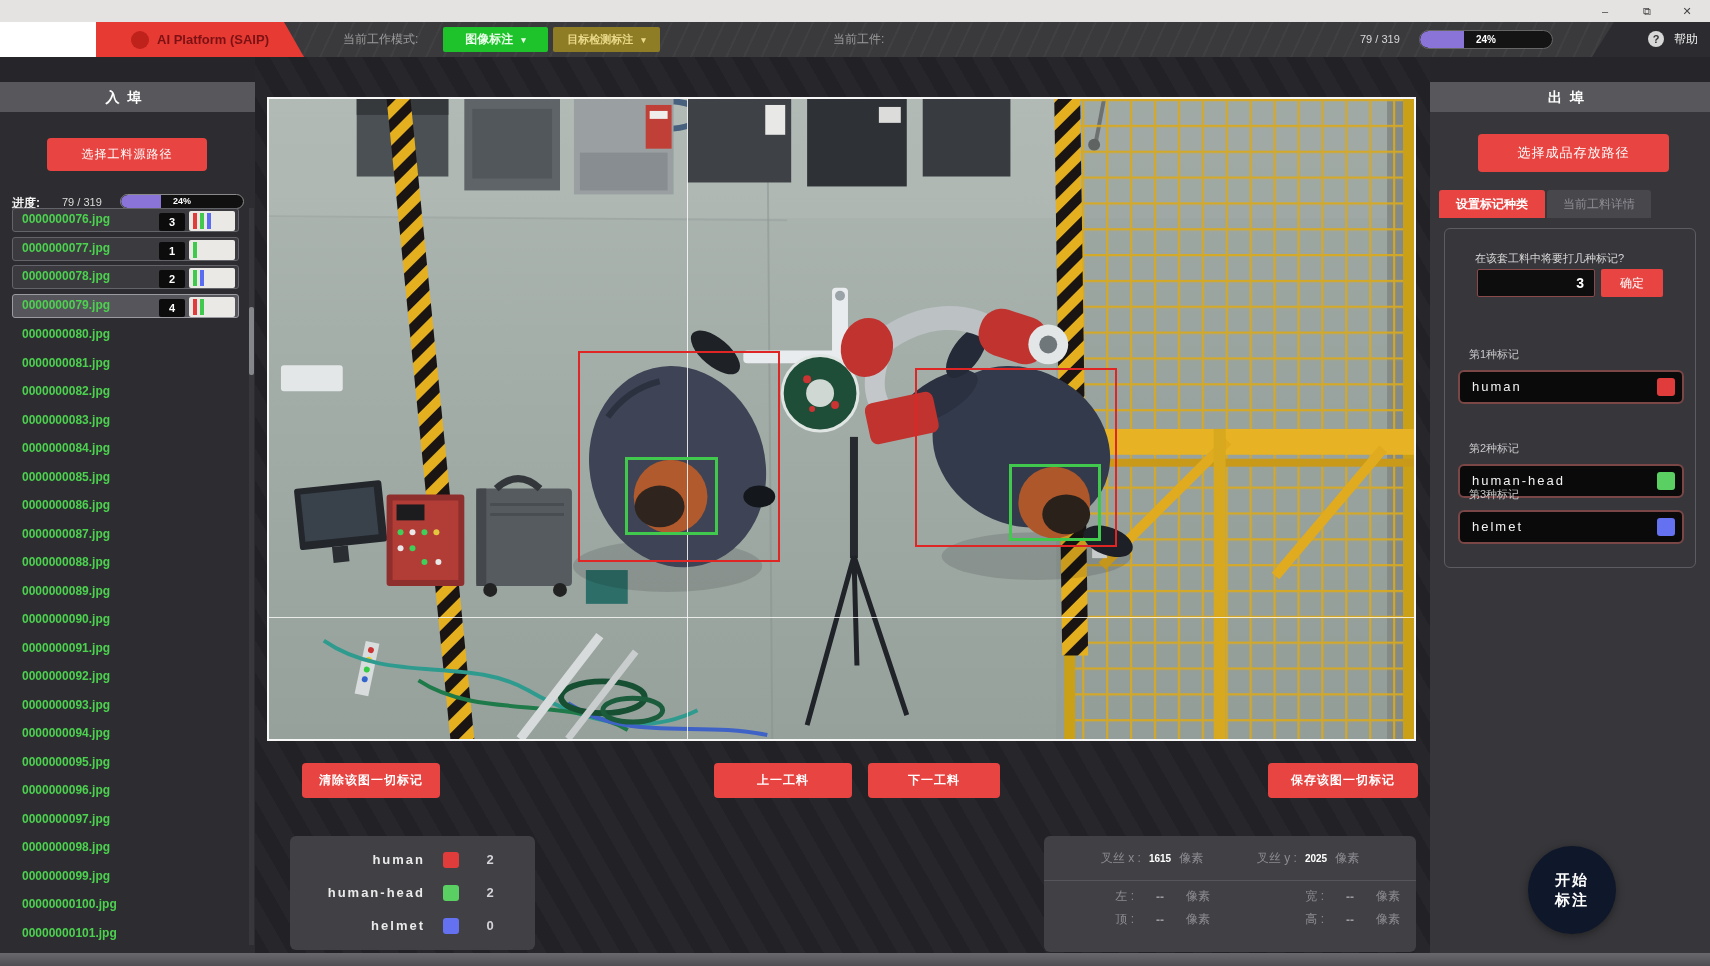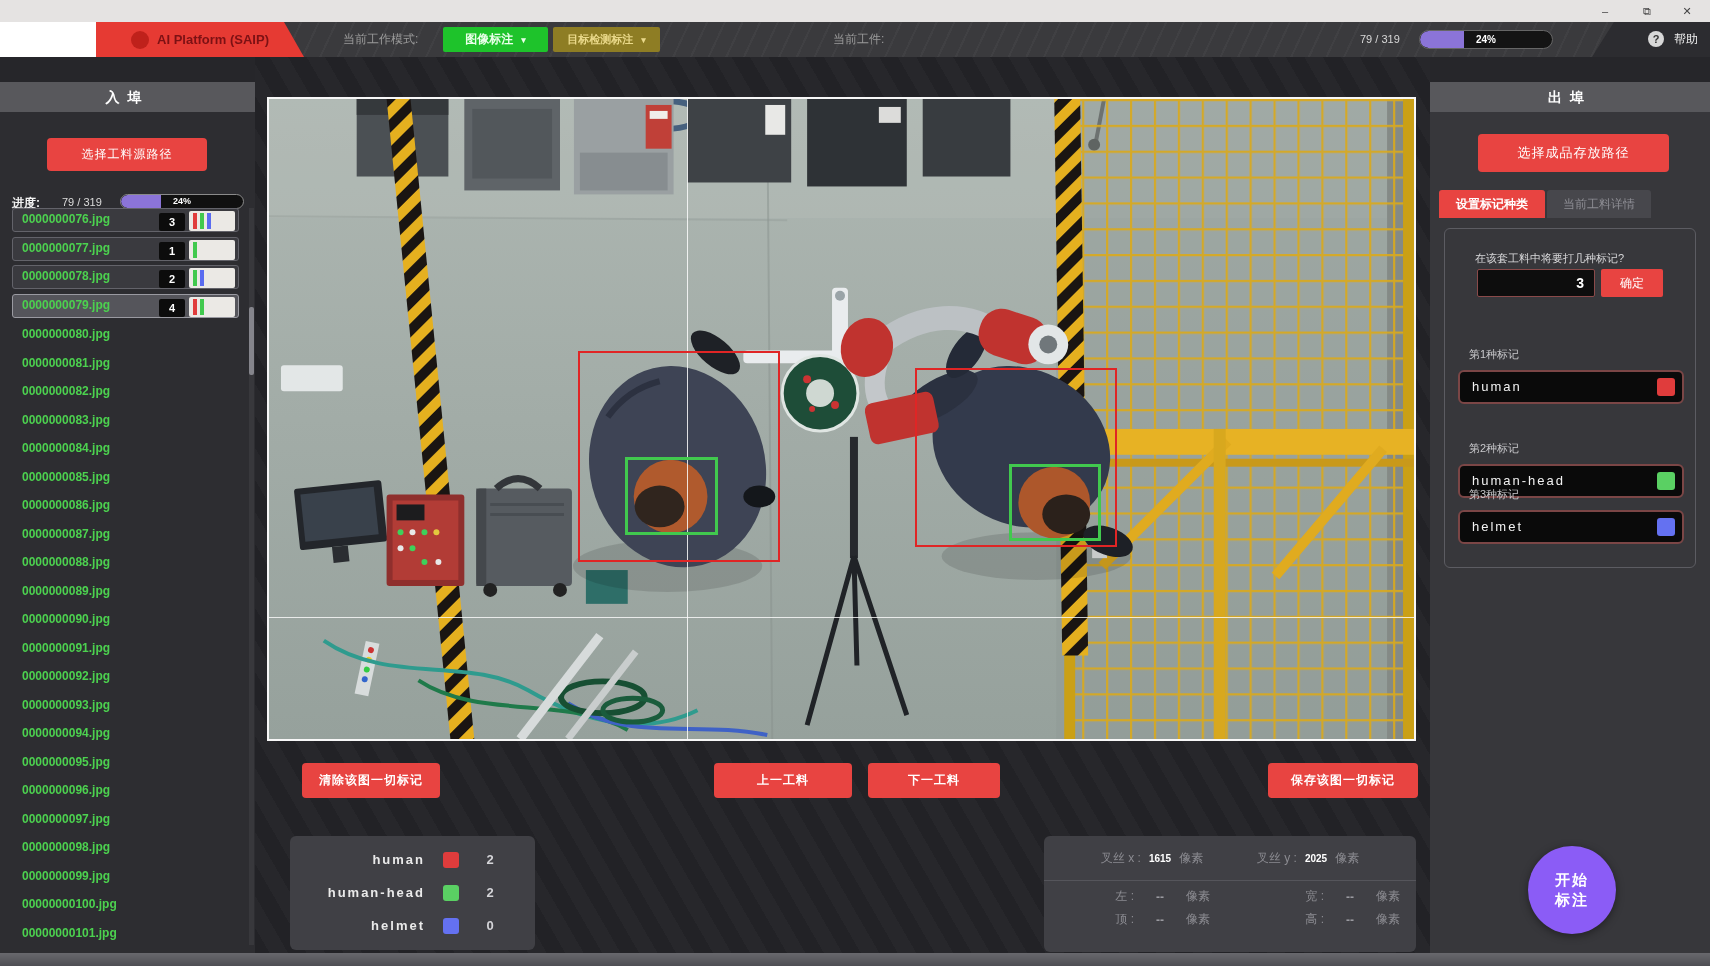--- a/index.html
+++ b/index.html
@@ -125,21 +125,21 @@
     border:1px solid #8a4a4a; border-radius:2px; color:#fff; font-weight:bold; font-size:14px;
     text-align:right; line-height:26px; padding-right:10px; }
   .gb-confirm { position:absolute; left:156px; top:40px; width:62px; height:28px; font-size:12px; border-radius:2px; }
   .label-block { position:absolute; left:0; top:0; width:100%; }
   .lb-title { color:#c9c9cc; font-size:11px; margin:0 0 8px 24px; }
   .lb-input { position:relative; margin-left:13px; width:226px; height:34px; background:#0a0a0a;
     border:2px solid #7b4646; border-radius:6px; cursor:text; }
   .lb-value { position:absolute; left:12px; top:0; line-height:30px; color:#f2f2f2; font-size:13px; letter-spacing:2px; }
   .lb-swatch { position:absolute; right:7px; top:6px; width:18px; height:18px; border-radius:3px; cursor:pointer; }
   .start-btn { position:absolute; left:98px; top:789px; width:88px; height:88px; border-radius:50%;
-    background:#8b5cf6; border:none; color:#fff; font-size:15px; font-weight:bold; line-height:20px;
+    background:#0f172a; border:none; color:#fff; font-size:15px; font-weight:bold; line-height:20px;
     letter-spacing:2px; cursor:pointer; box-shadow:0 2px 8px rgba(0,0,0,.4); }
 
   .bottom-strip { position:absolute; left:0; top:953px; width:100%; height:13px;
     background:linear-gradient(#68686d,#4e4e53); }
 </style>
 </head>
 <body>
 
 <div id="window">
 

